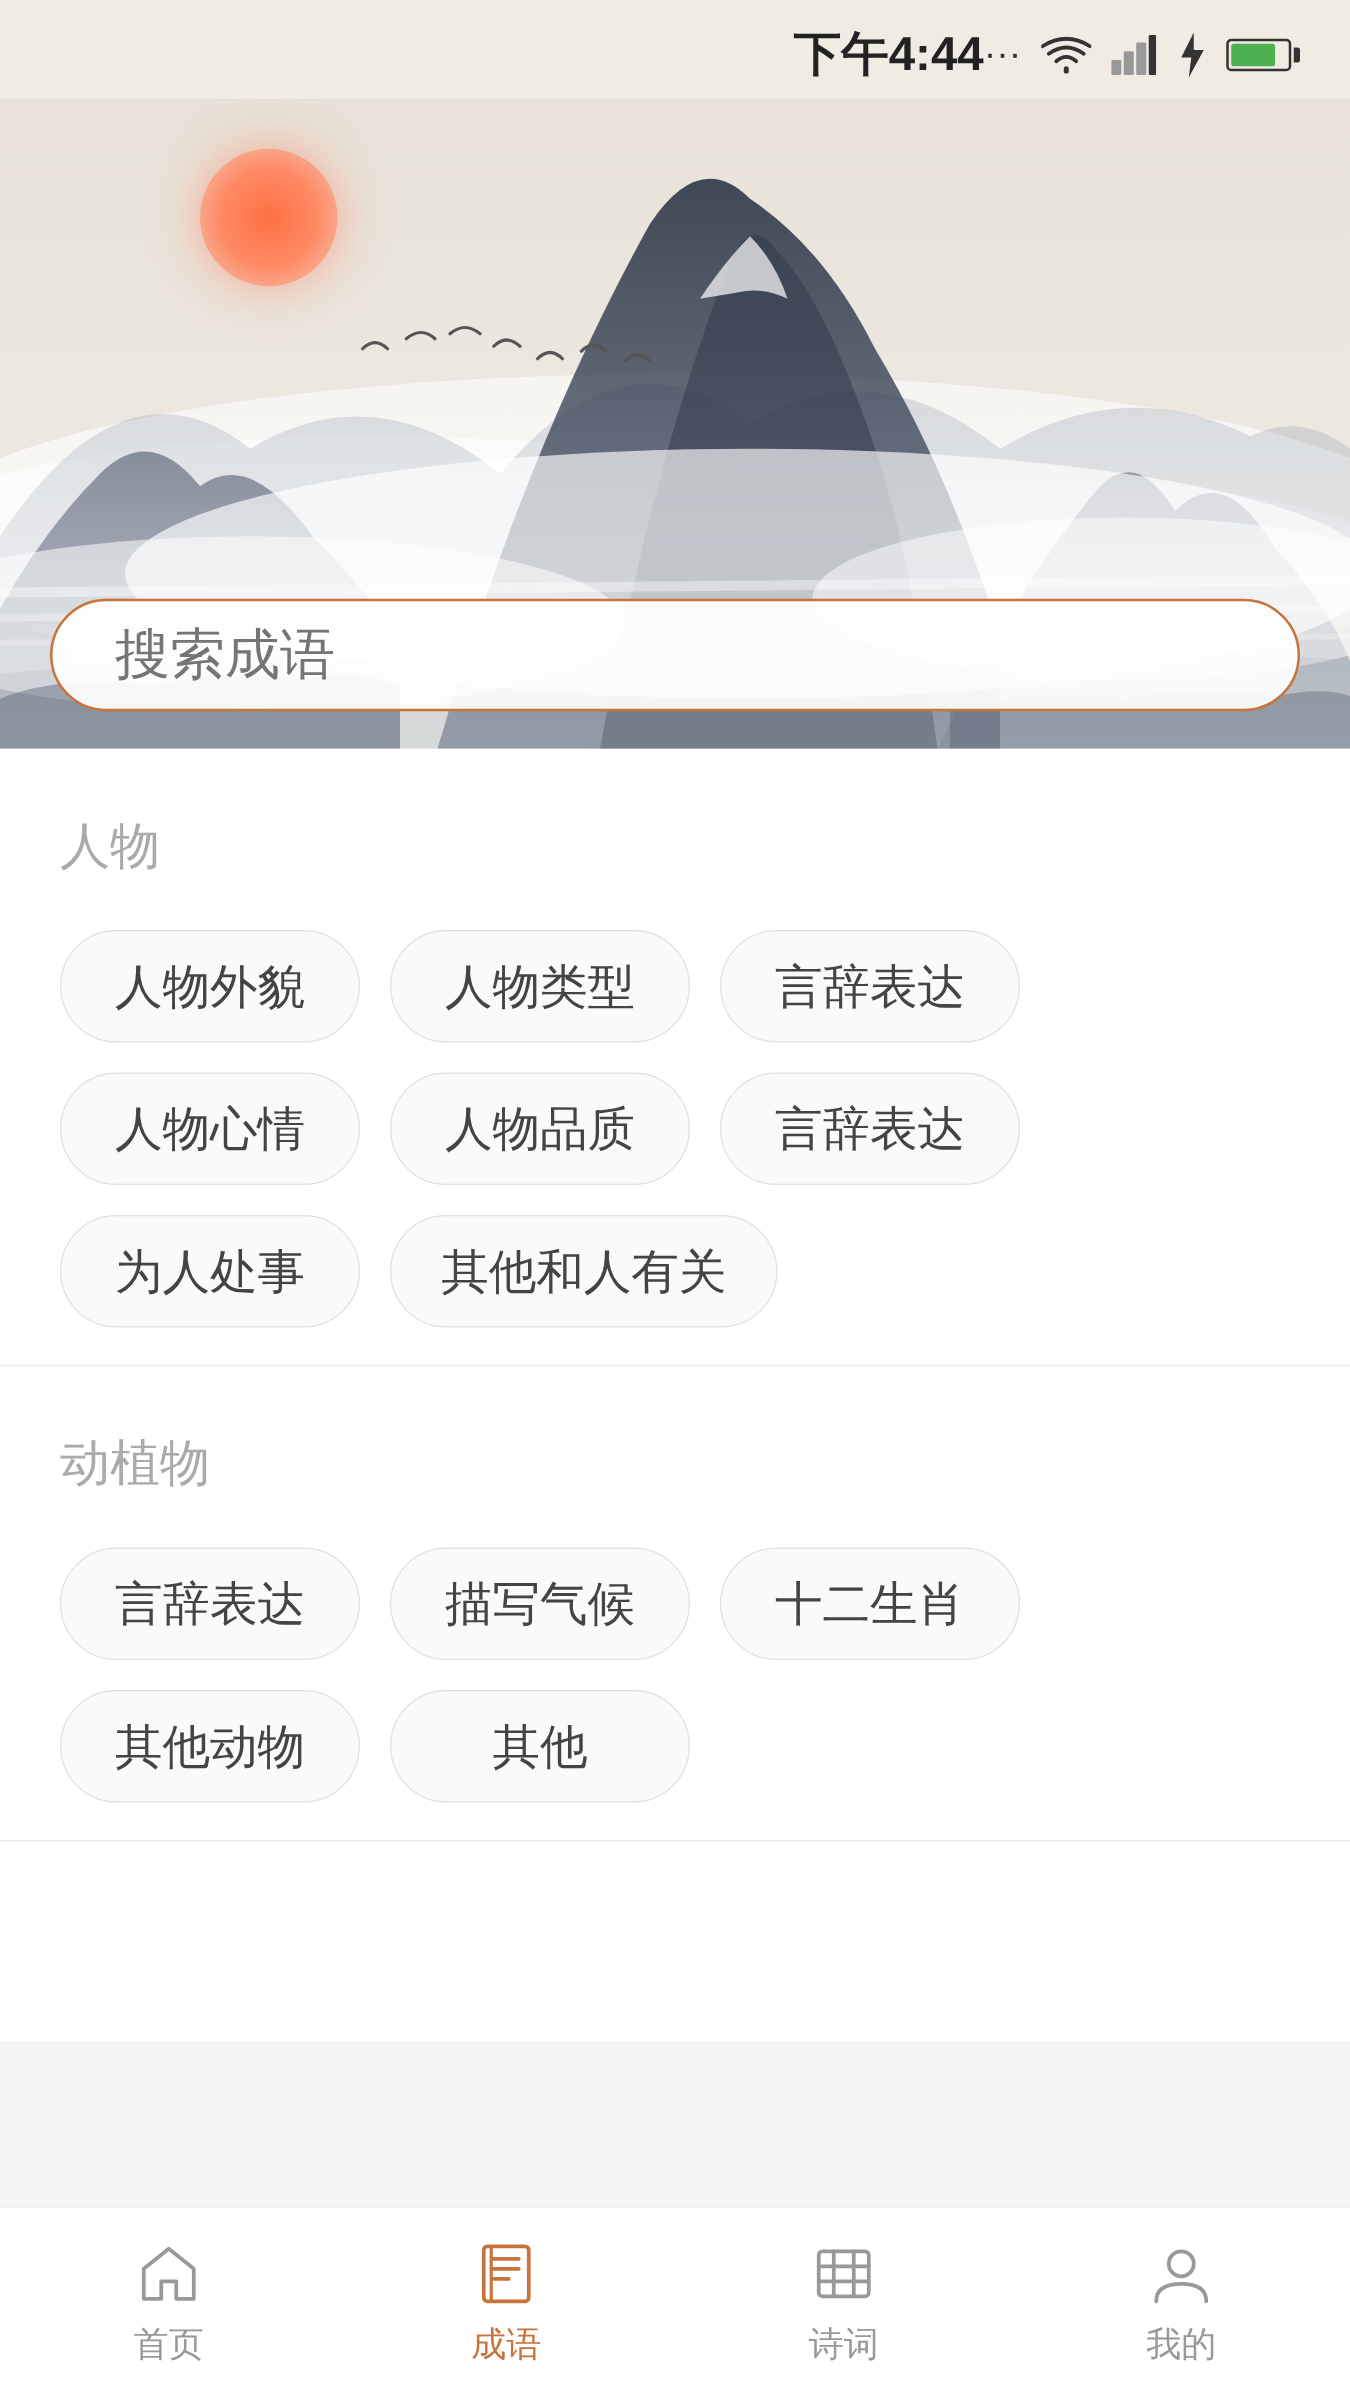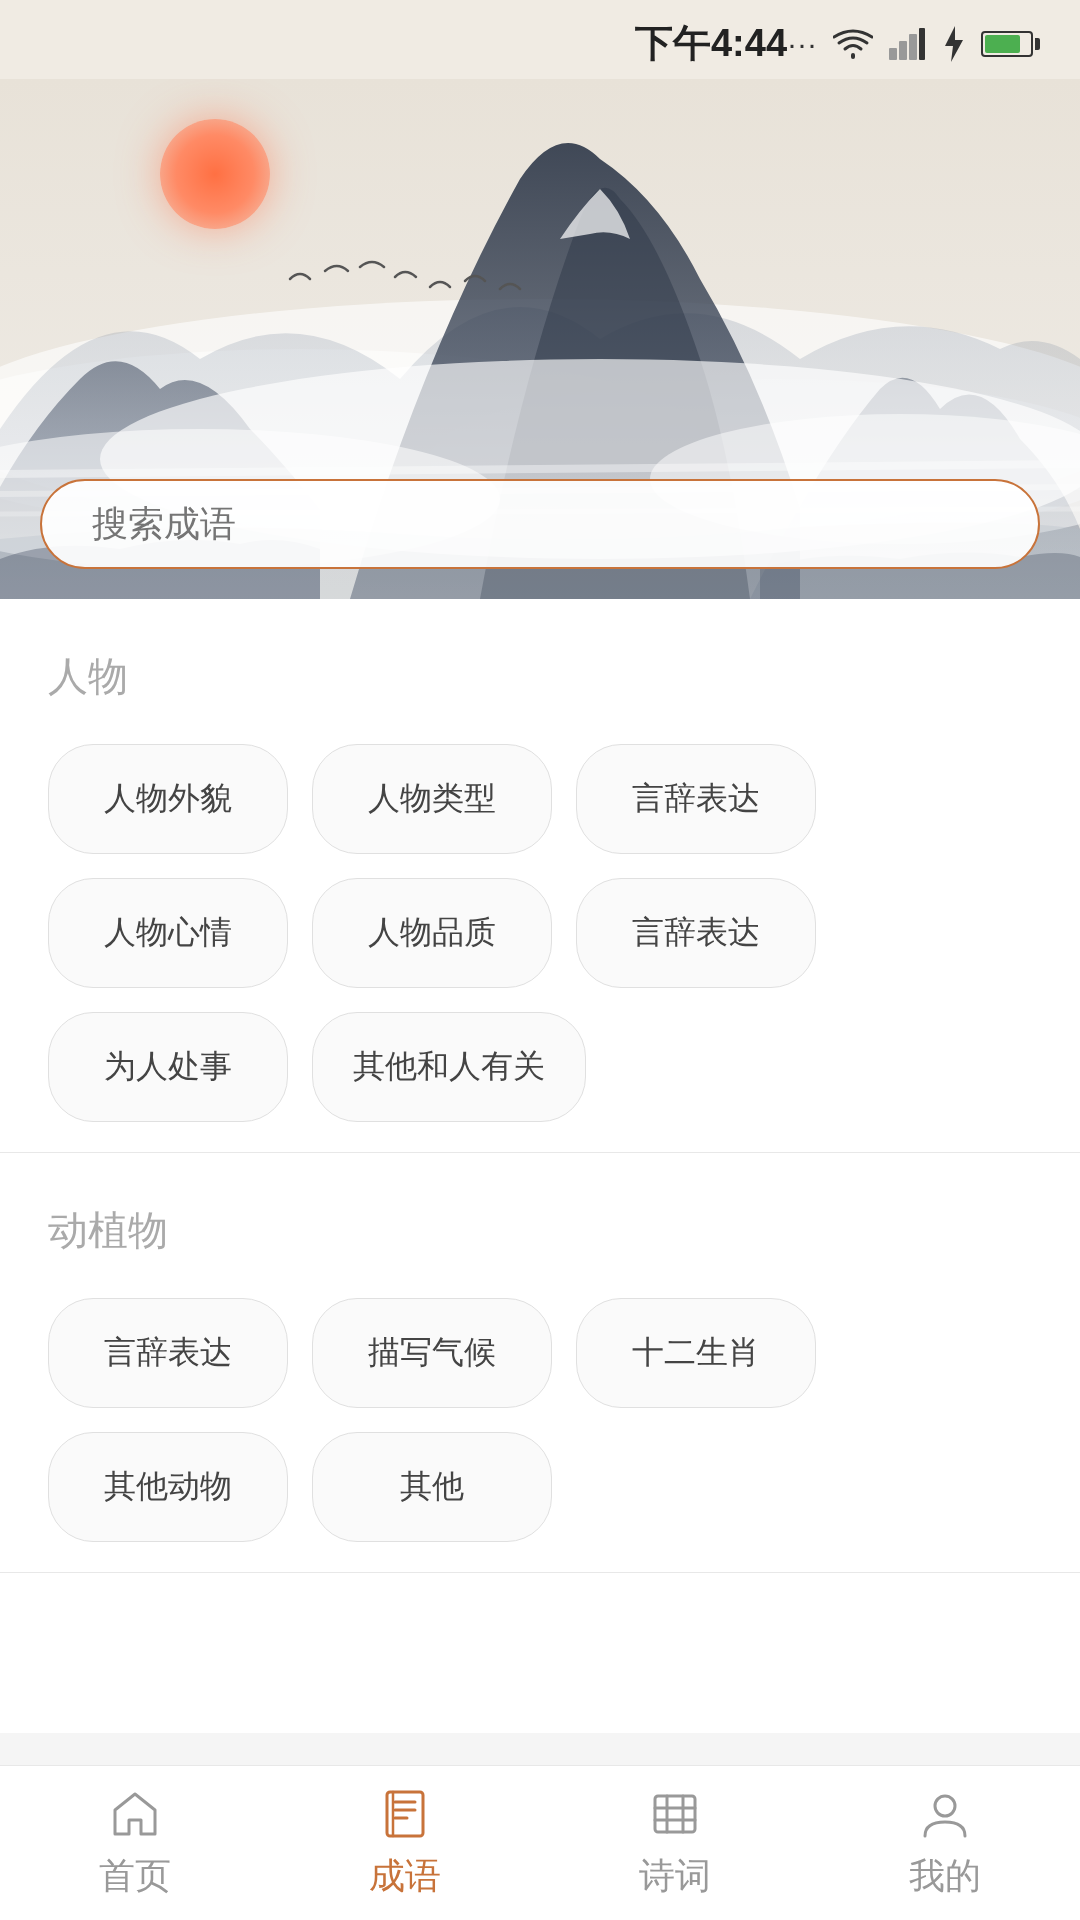--- a/index.html
+++ b/index.html
@@ -101,21 +101,21 @@
       left: 40px;
       right: 40px;
     }
     .search-input {
       width: 100%;
       height: 90px;
       border: 2px solid #c8733a;
       border-radius: 45px;
       background: rgba(255,255,255,0.92);
       padding: 0 50px;
-      font-size: 36px;
+      font-size: 44px;
       color: #999;
       outline: none;
     }
 
     
     .content {
       background: #ffffff;
       padding-bottom: 160px;
     }
 
@@ -129,27 +129,27 @@
       color: #aaa;
       font-weight: 400;
       margin-bottom: 40px;
     }
     .tags-grid {
       display: flex;
       flex-wrap: wrap;
       gap: 24px;
     }
     .tag-btn {
-      height: 110px;
+      height: 90px;
       min-width: 240px;
       padding: 0 40px;
       border: 1.5px solid #e0e0e0;
       border-radius: 45px;
       background: #fafafa;
-      font-size: 32px;
+      font-size: 38px;
       color: #444;
       cursor: pointer;
       display: flex;
       align-items: center;
       justify-content: center;
       white-space: nowrap;
     }
 
     
     .bottom-nav {
@@ -173,21 +173,21 @@
       flex: 1;
     }
     .nav-icon {
       width: 56px;
       height: 56px;
       display: flex;
       align-items: center;
       justify-content: center;
     }
     .nav-label {
-      font-size: 36px;
+      font-size: 28px;
       color: #999;
     }
     .nav-item.active .nav-label {
       color: #c8733a;
     }
     .nav-item.active .nav-icon svg {
       stroke: #c8733a;
       fill: none;
     }
     .nav-item .nav-icon svg {

